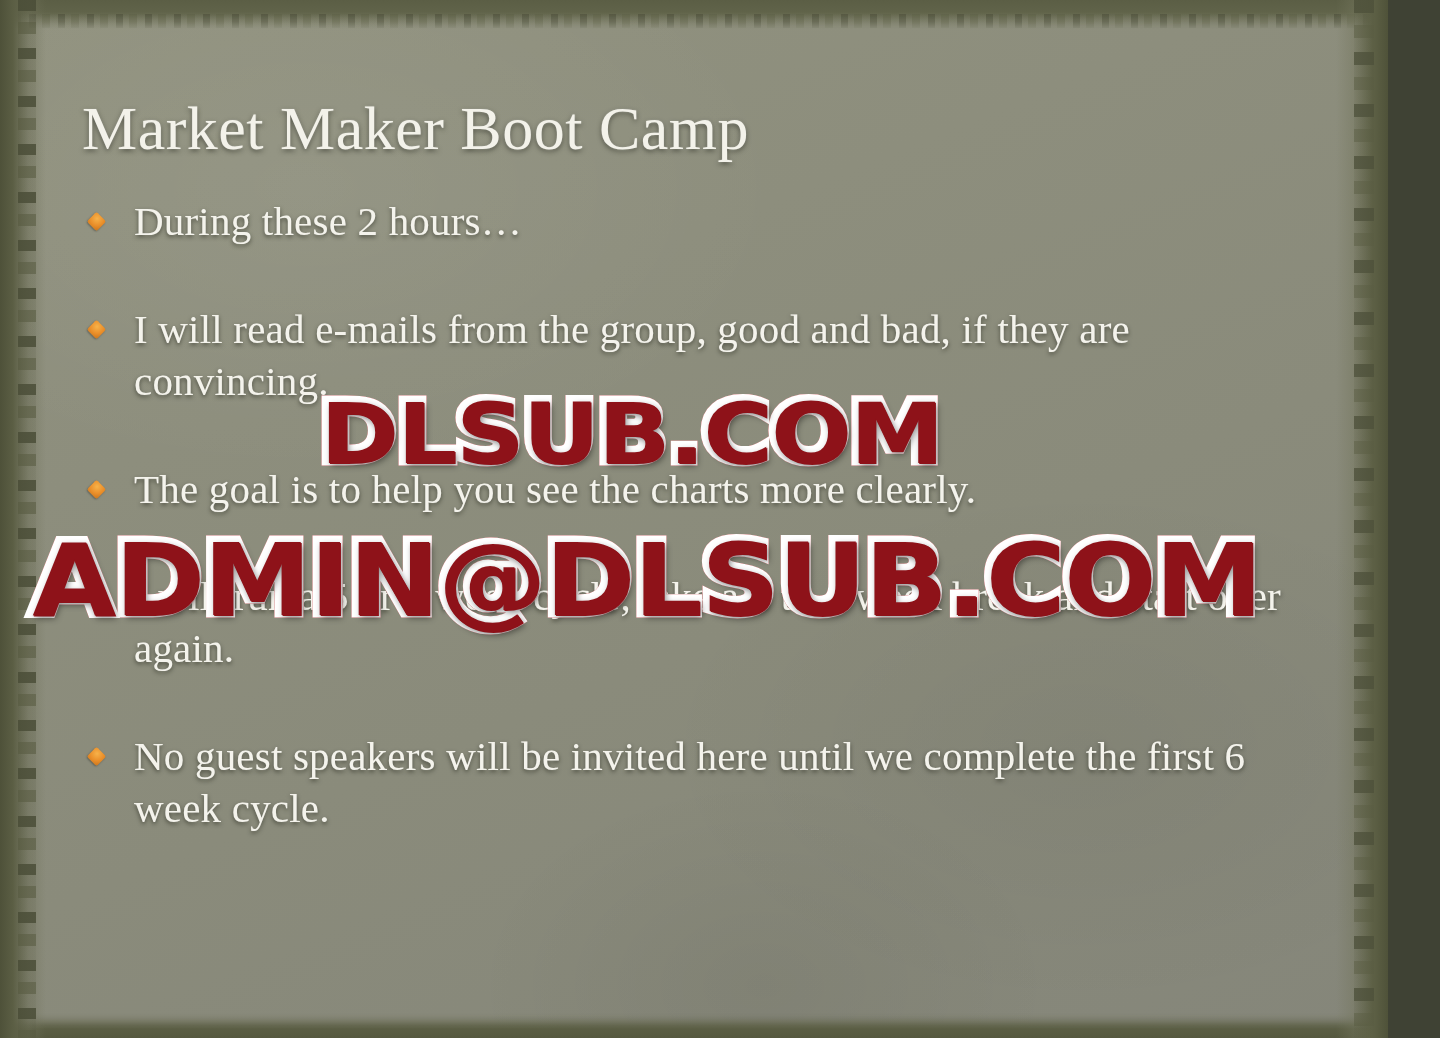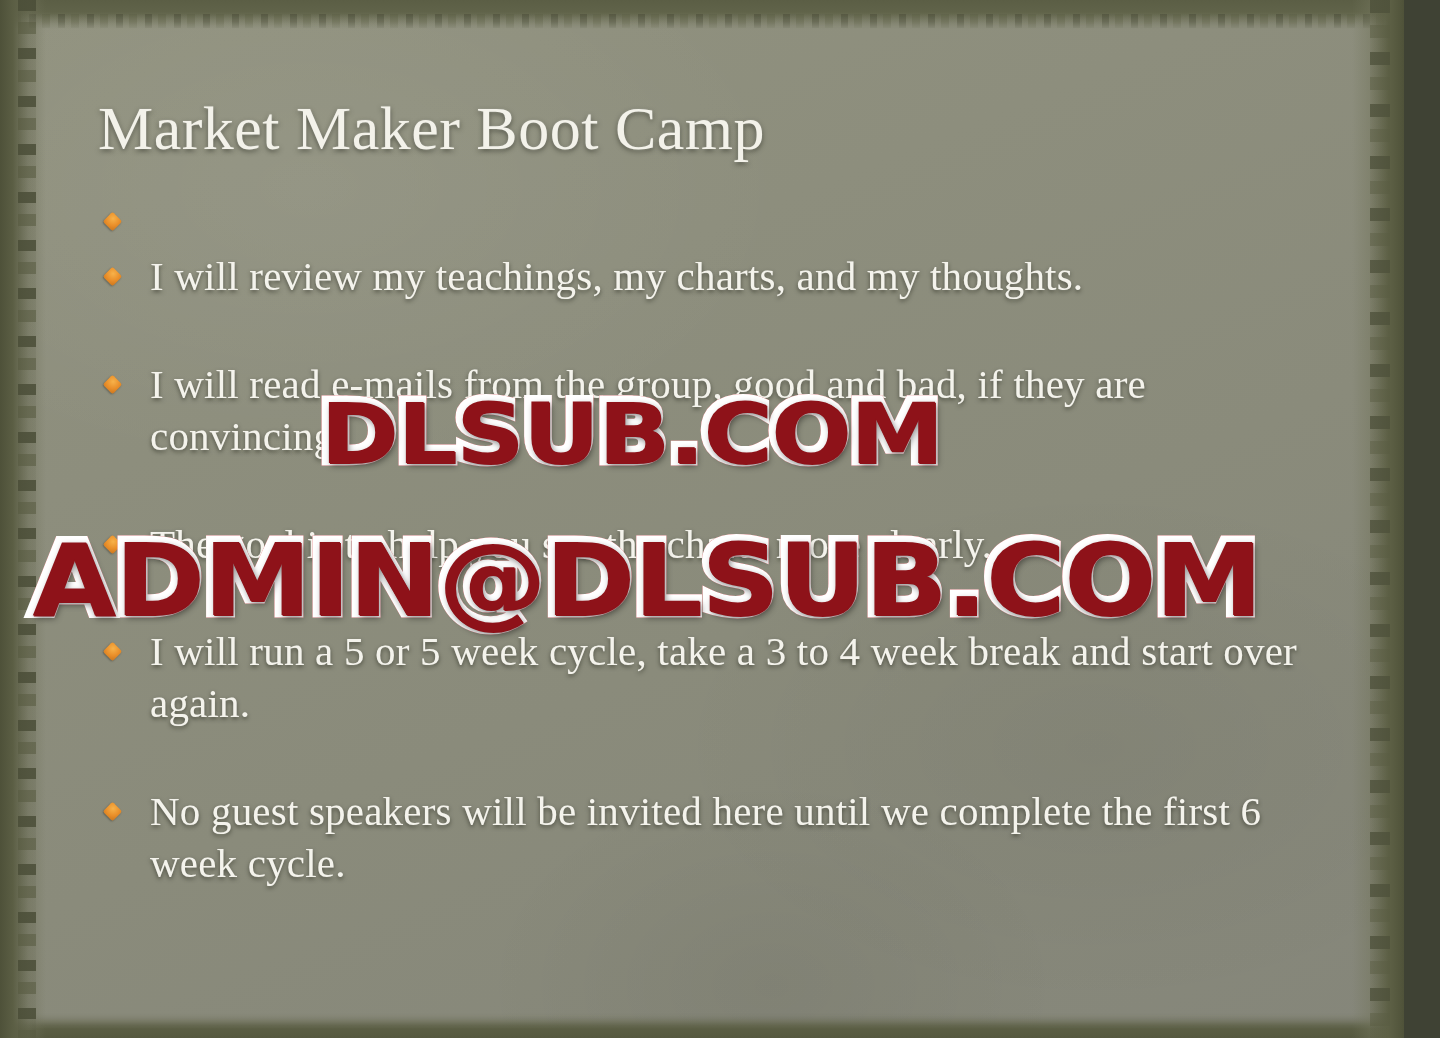--- a/index.html
+++ b/index.html
@@ -20,21 +20,20 @@
     position: relative;
     width: 1388px;
     height: 1038px;
     background:
       
       radial-gradient(ellipse 700px 420px at 22% 18%, rgba(255,255,255,0.055), rgba(255,255,255,0) 70%),
       radial-gradient(ellipse 620px 380px at 78% 72%, rgba(0,0,0,0.045), rgba(0,0,0,0) 70%),
       radial-gradient(ellipse 420px 300px at 55% 95%, rgba(0,0,0,0.05), rgba(0,0,0,0) 70%),
       linear-gradient(158deg, #91927f 0%, #8d8e7d 32%, #8a8b7b 58%, #85867a 100%);
     overflow: hidden;
-    padding-left: 16px;
   }
 
   
   .edge {
     position: absolute;
     pointer-events: none;
     z-index: 6;
   }
   .edge-top {
     left: 0; top: 0; width: 1440px; height: 30px;
@@ -178,26 +177,23 @@
   <div class="edge edge-right"></div>
 
   <div class="content">
 
     <h1 class="slide-title">Market Maker Boot Camp</h1>
 
     <ul class="bullets">
 
       <li class="bullet">
         <span class="bullet-marker"></span>
-      </li>
-
-      <li class="bullet">
-        <span class="bullet-marker"></span>
-        <span class="bullet-text">I will review my teachings, my charts, and my thoughts.</span>
-      </li>
+        <span class="bullet-text">During these 2 hours…</span>
+      </li>
+
 
       <li class="bullet">
         <span class="bullet-marker"></span>
         <span class="bullet-text">I will read e-mails from the group, good and bad, if they are convincing.</span>
       </li>
 
       <li class="bullet">
         <span class="bullet-marker"></span>
         <span class="bullet-text">The goal is to help you see the charts more clearly.</span>
       </li>

